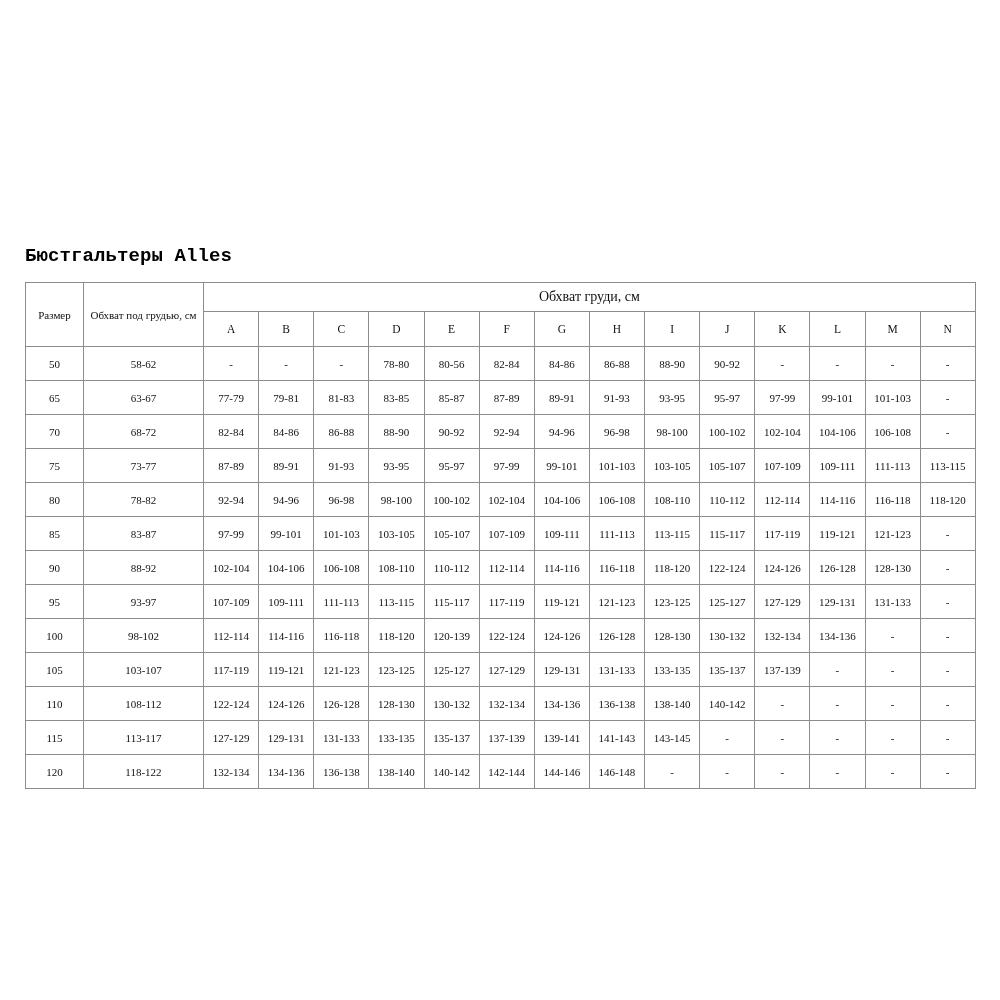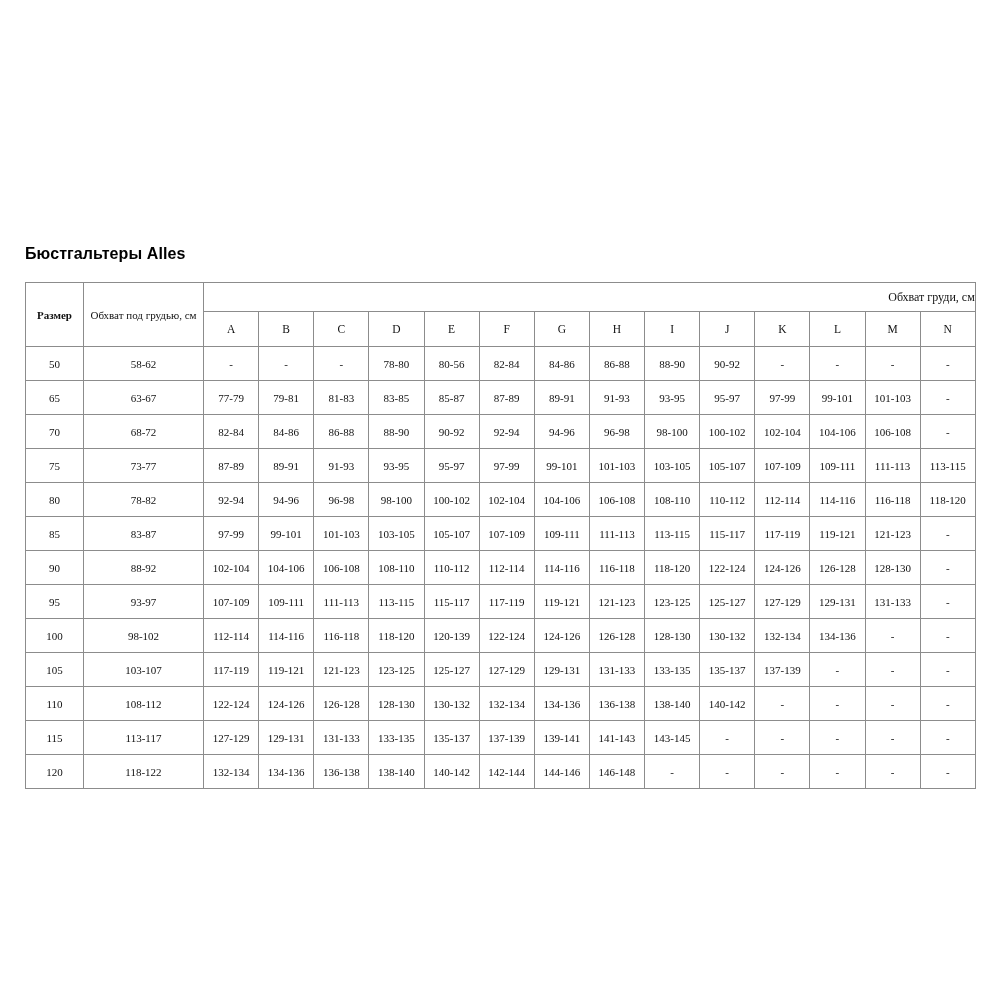--- a/index.html
+++ b/index.html
@@ -19,23 +19,23 @@
     left: 0;
     top: 0;
     width: 1000px;
     height: 1000px;
     background: #ffffff;
   }
   .doc-title {
     position: absolute;
     left: 25px;
     top: 245px;
-    font-size: 16px;
+    font-size: 19px;
     font-weight: bold;
-    font-family: Liberation Sans, sans-serif;
+    font-family: Liberation Mono, monospace;
     color: #000000;
     letter-spacing: 0.1px;
   }
   .table-wrap {
     position: absolute;
     left: 25px;
     top: 282px;
     width: 950px;
   }
   table.size-table {
@@ -51,30 +51,28 @@
     text-align: center;
     vertical-align: middle;
     font-weight: normal;
     padding: 0;
     height: 33px;
     font-size: 11px;
     font-family: "Liberation Serif", serif;
   }
   table.size-table thead th.group-head {
     height: 28px;
-    font-size: 12px;
-    text-align: right;
+    font-size: 14px;
   }
   table.size-table thead th.sub-head {
     height: 34px;
     font-size: 11.5px;
   }
   table.size-table th.col-size {
     width: 58px;
-    font-weight: bold;
   }
   table.size-table th.col-under {
     width: 120px;
   }
   .cell-dash {
     color: #111111;
   }
   
 </style>
 </head>

